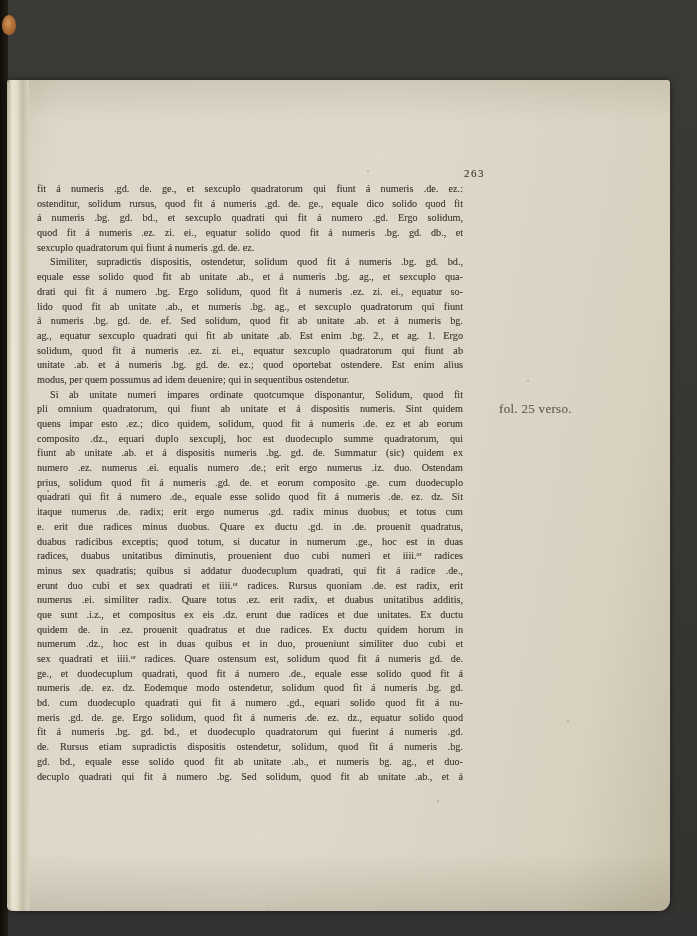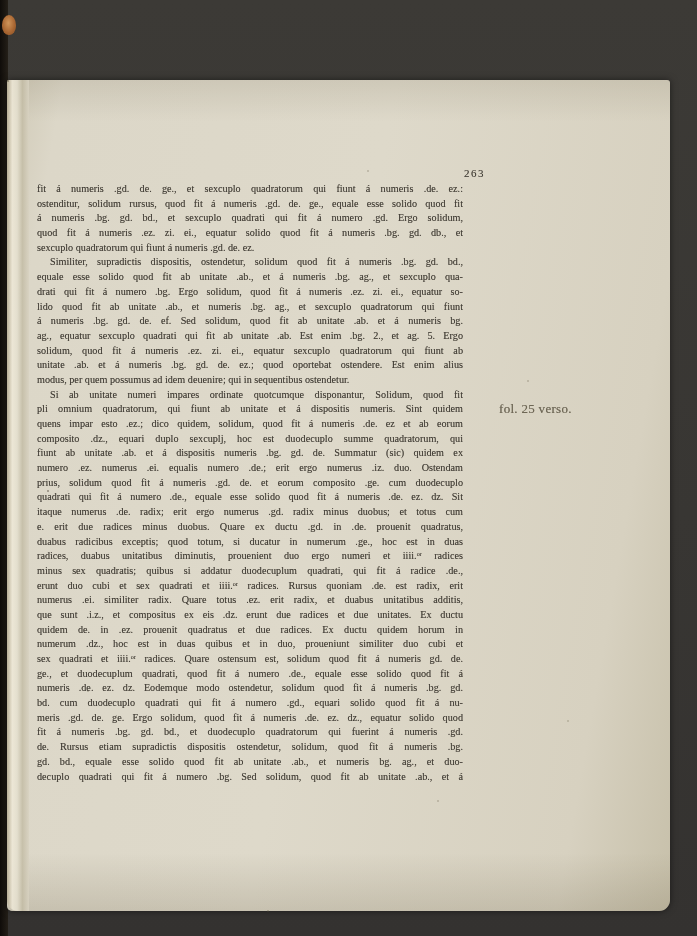--- a/index.html
+++ b/index.html
@@ -51,49 +51,49 @@
   <div class="finger"></div>
   <div class="page">
     <div class="curl"></div>
     <div class="specks"></div>
     <div class="content">
       <div class="page-number">263</div>
       <div class="margin-note">fol. 25 verso.</div>
       <div>
           <div class="paragraph">
             <div class="line">fit á numeris .gd. de. ge., et sexcuplo quadratorum qui fiunt á numeris .de. ez.:</div>
-            <div class="line">ostenditur, solidum rursus, quod fit á numeris .gd. de. ge., equale esse solido quod fit</div>
+            <div class="line">ostenditur, solidum rursus, quod fit á numeris .gd. de. ge., equale dico solido quod fit</div>
             <div class="line">á numeris .bg. gd. bd., et sexcuplo quadrati qui fit á numero .gd. Ergo solidum,</div>
             <div class="line">quod fit á numeris .ez. zi. ei., equatur solido quod fit á numeris .bg. gd. db., et</div>
             <div class="line flush">sexcuplo quadratorum qui fiunt á numeris .gd. de. ez.</div>
           </div>
           <div class="paragraph">
             <div class="line indent">Similiter, supradictis dispositis, ostendetur, solidum quod fit á numeris .bg. gd. bd.,</div>
             <div class="line">equale esse solido quod fit ab unitate .ab., et á numeris .bg. ag., et sexcuplo qua-</div>
             <div class="line">drati qui fit á numero .bg. Ergo solidum, quod fit á numeris .ez. zi. ei., equatur so-</div>
             <div class="line">lido quod fit ab unitate .ab., et numeris .bg. ag., et sexcuplo quadratorum qui fiunt</div>
             <div class="line">á numeris .bg. gd. de. ef. Sed solidum, quod fit ab unitate .ab. et á numeris bg.</div>
-            <div class="line">ag., equatur sexcuplo quadrati qui fit ab unitate .ab. Est enim .bg. 2., et ag. 5. Ergo</div>
+            <div class="line">ag., equatur sexcuplo quadrati qui fit ab unitate .ab. Est enim .bg. 2., et ag. 1. Ergo</div>
             <div class="line">solidum, quod fit á numeris .ez. zi. ei., equatur sexcuplo quadratorum qui fiunt ab</div>
             <div class="line">unitate .ab. et á numeris .bg. gd. de. ez.; quod oportebat ostendere. Est enim alius</div>
             <div class="line flush">modus, per quem possumus ad idem deuenire; qui in sequentibus ostendetur.</div>
           </div>
           <div class="paragraph">
             <div class="line indent">Si ab unitate numeri impares ordinate quotcumque disponantur, Solidum, quod fit</div>
             <div class="line">pli omnium quadratorum, qui fiunt ab unitate et á dispositis numeris. Sint quidem</div>
             <div class="line">quens impar esto .ez.; dico quidem, solidum, quod fit á numeris .de. ez et ab eorum</div>
             <div class="line">composito .dz., equari duplo sexcuplj, hoc est duodecuplo summe quadratorum, qui</div>
             <div class="line">fiunt ab unitate .ab. et á dispositis numeris .bg. gd. de. Summatur (sic) quidem ex</div>
             <div class="line">numero .ez. numerus .ei. equalis numero .de.; erit ergo numerus .iz. duo. Ostendam</div>
             <div class="line">prius, solidum quod fit á numeris .gd. de. et eorum composito .ge. cum duodecuplo</div>
             <div class="line">quadrati qui fit á numero .de., equale esse solido quod fit á numeris .de. ez. dz. Sit</div>
             <div class="line">itaque numerus .de. radix; erit ergo numerus .gd. radix minus duobus; et totus cum</div>
             <div class="line">e. erit due radices minus duobus. Quare ex ductu .gd. in .de. prouenit quadratus,</div>
             <div class="line">duabus radicibus exceptis; quod totum, si ducatur in numerum .ge., hoc est in duas</div>
-            <div class="line">radices, duabus unitatibus diminutis, prouenient duo ergo numeri et iiii.ᵒʳ radices</div>
+            <div class="line">radices, duabus unitatibus diminutis, prouenient duo cubi numeri et iiii.ᵒʳ radices</div>
             <div class="line">minus sex quadratis; quibus si addatur duodecuplum quadrati, qui fit á radice .de.,</div>
             <div class="line">erunt duo cubi et sex quadrati et iiii.ᵒʳ radices. Rursus quoniam .de. est radix, erit</div>
             <div class="line">numerus .ei. similiter radix. Quare totus .ez. erit radix, et duabus unitatibus additis,</div>
             <div class="line">que sunt .i.z., et compositus ex eis .dz. erunt due radices et due unitates. Ex ductu</div>
             <div class="line">quidem de. in .ez. prouenit quadratus et due radices. Ex ductu quidem horum in</div>
             <div class="line">numerum .dz., hoc est in duas quibus et in duo, proueniunt similiter duo cubi et</div>
             <div class="line">sex quadrati et iiii.ᵒʳ radices. Quare ostensum est, solidum quod fit á numeris gd. de.</div>
             <div class="line">ge., et duodecuplum quadrati, quod fit á numero .de., equale esse solido quod fit á</div>
             <div class="line">numeris .de. ez. dz. Eodemque modo ostendetur, solidum quod fit á numeris .bg. gd.</div>
             <div class="line">bd. cum duodecuplo quadrati qui fit á numero .gd., equari solido quod fit á nu-</div>

